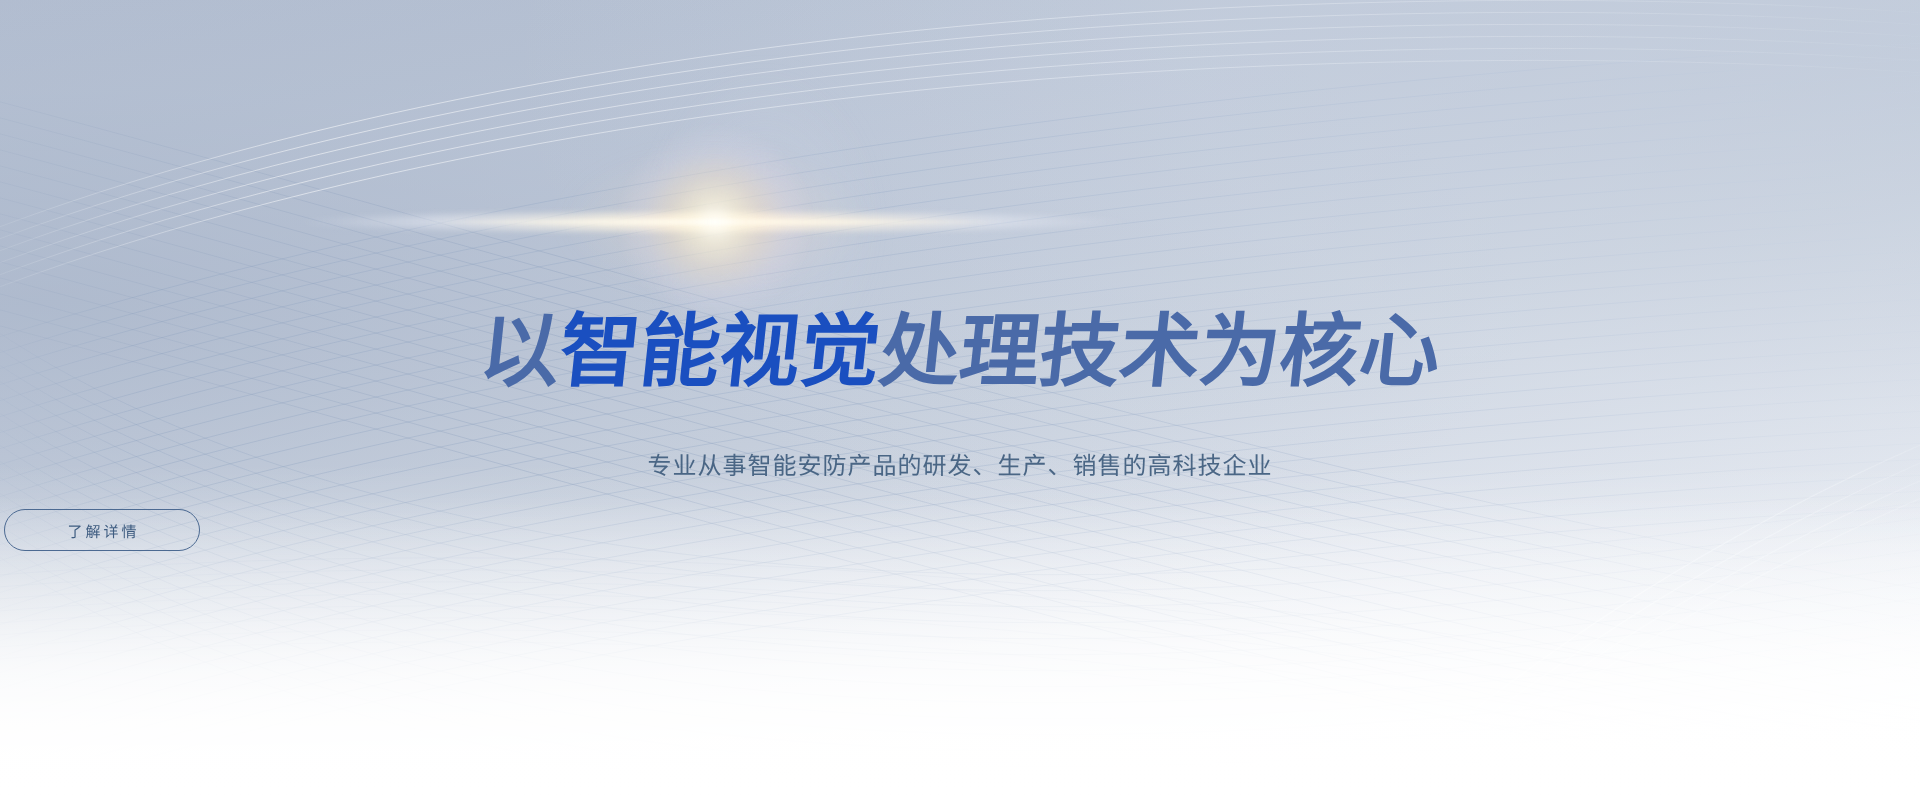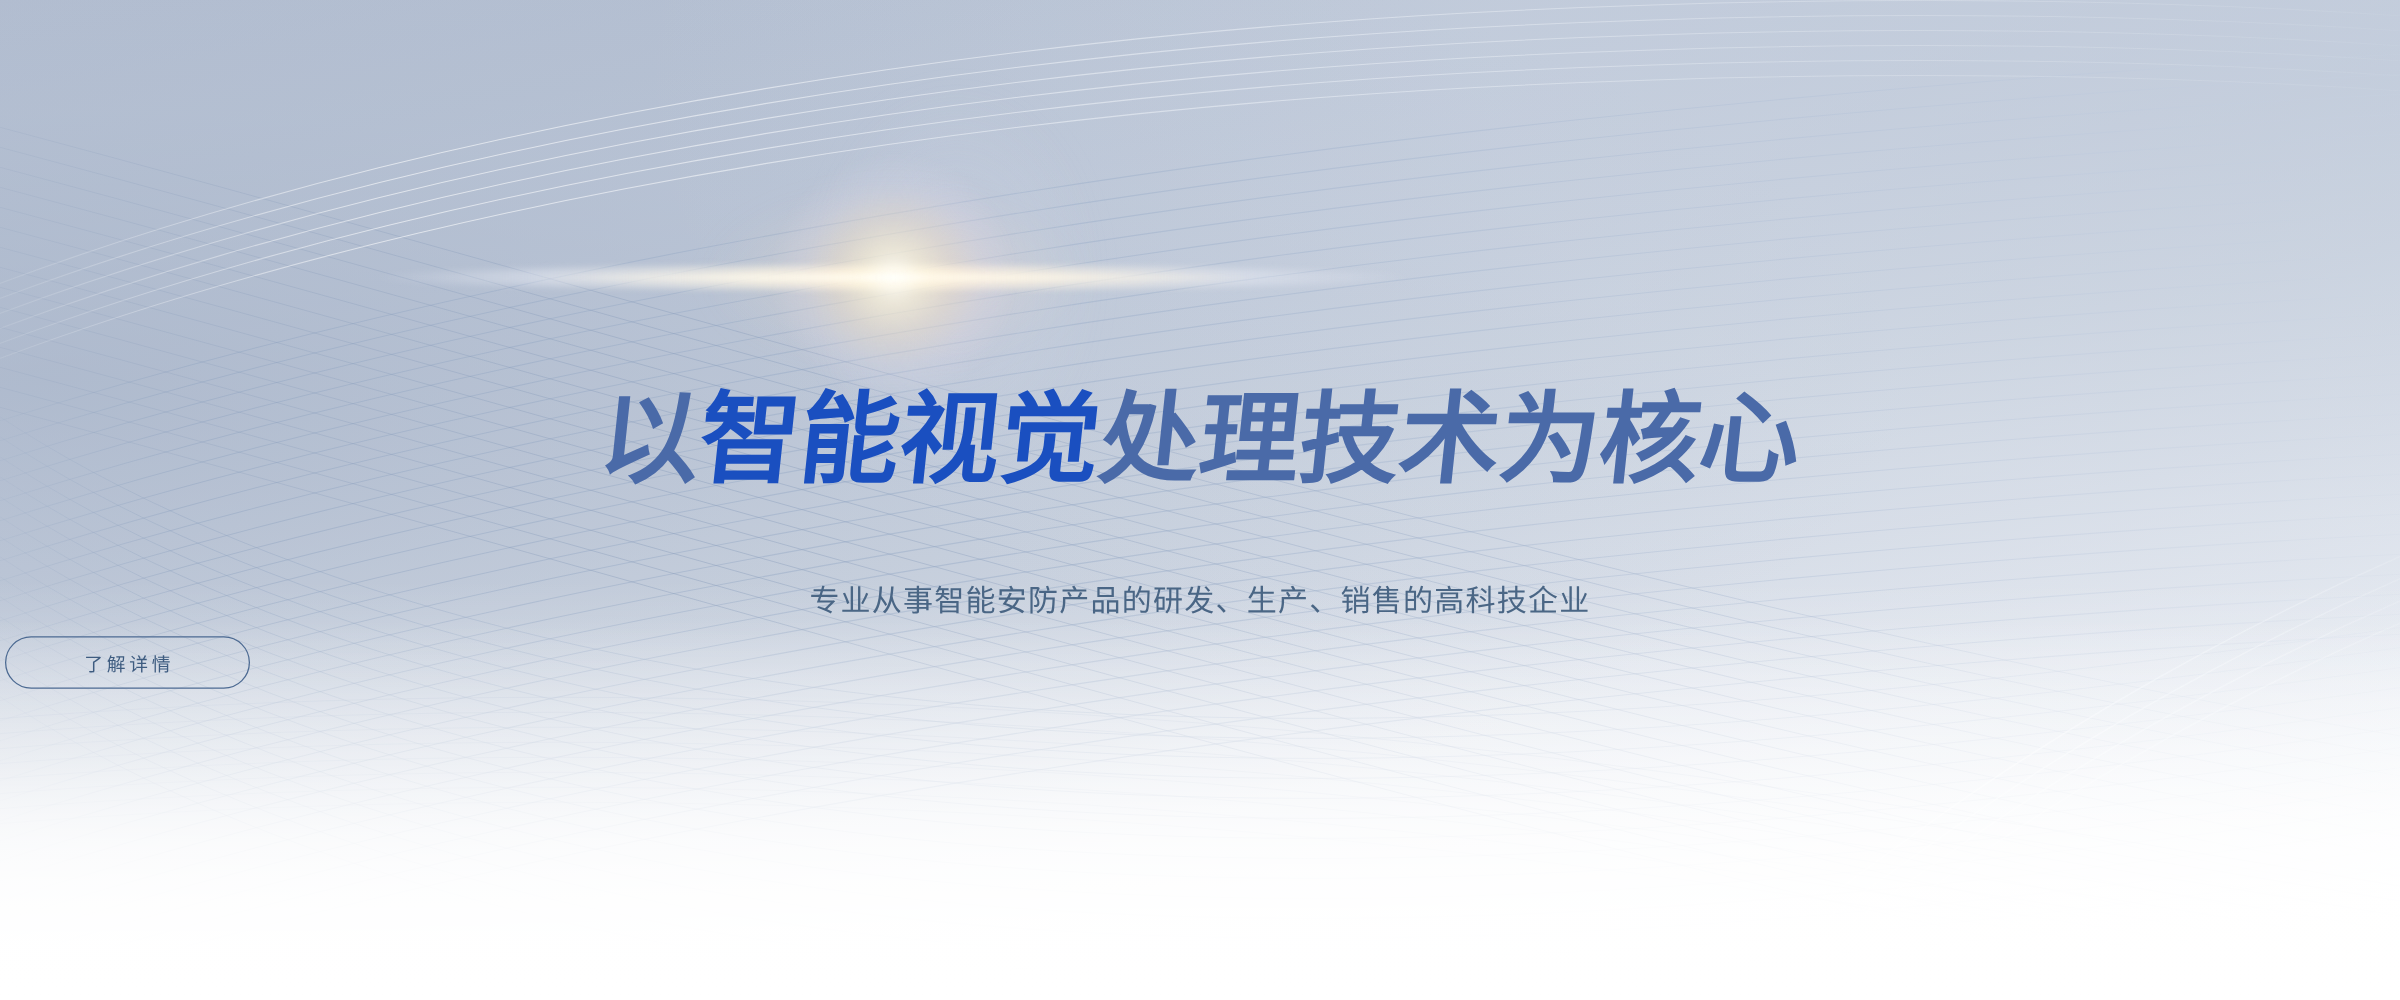--- a/index.html
+++ b/index.html
@@ -180,21 +180,21 @@
   #headline .seg {
     display: inline-block;
     font-style: normal;
   }
   #headline .seg-a { color: #4a6aa8; }
   #headline .seg-b { color: #1a4fc0; }
   #headline .seg-c { color: #4a6aa8; }
 
   #subtitle {
     position: absolute;
-    top: 420px;
+    top: 404px;
     left: 0;
     width: 100%;
     text-align: center;
     font-size: 24px;
     line-height: 1.5;
     letter-spacing: 1px;
     color: #4a6685;
     white-space: nowrap;
     margin-top: 44px;
   }

